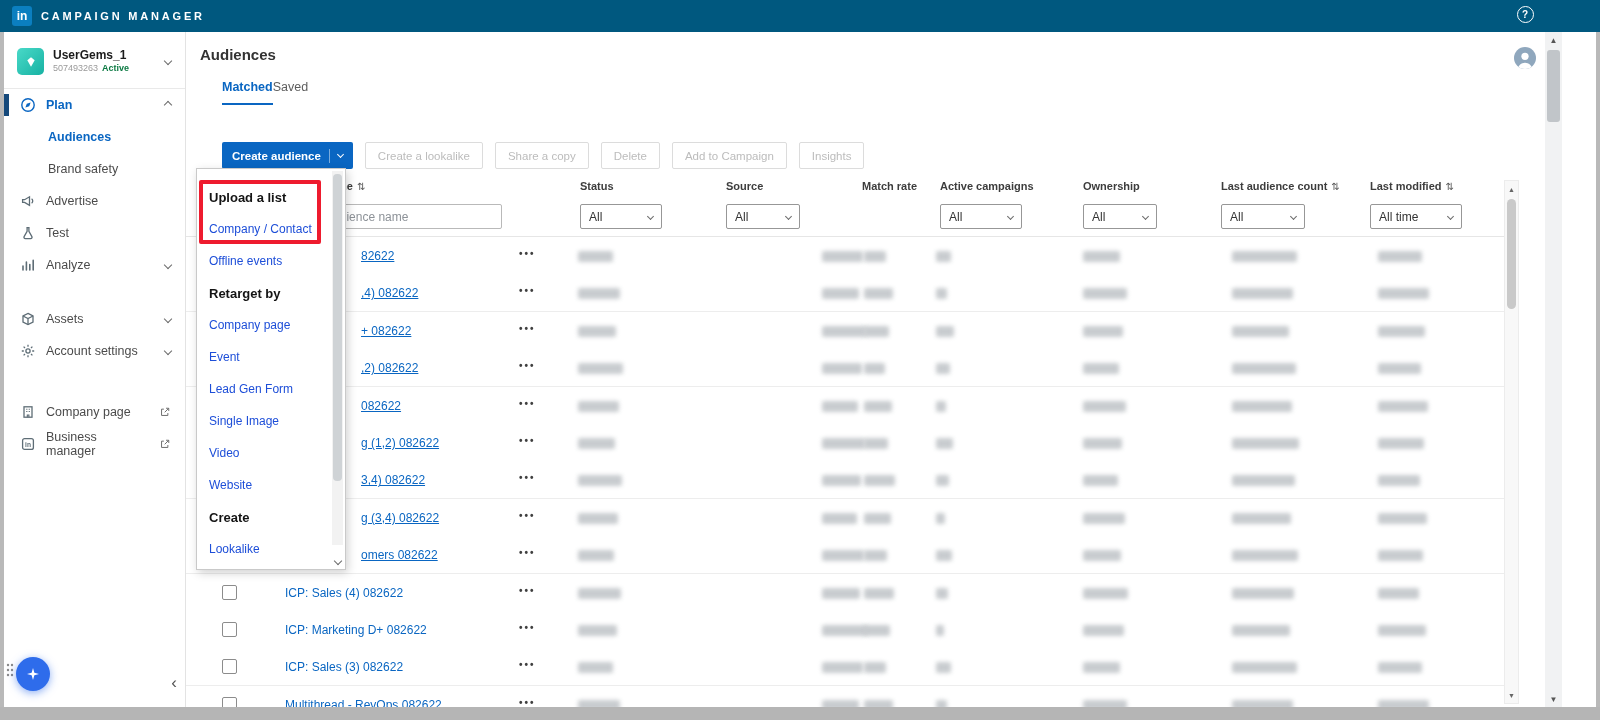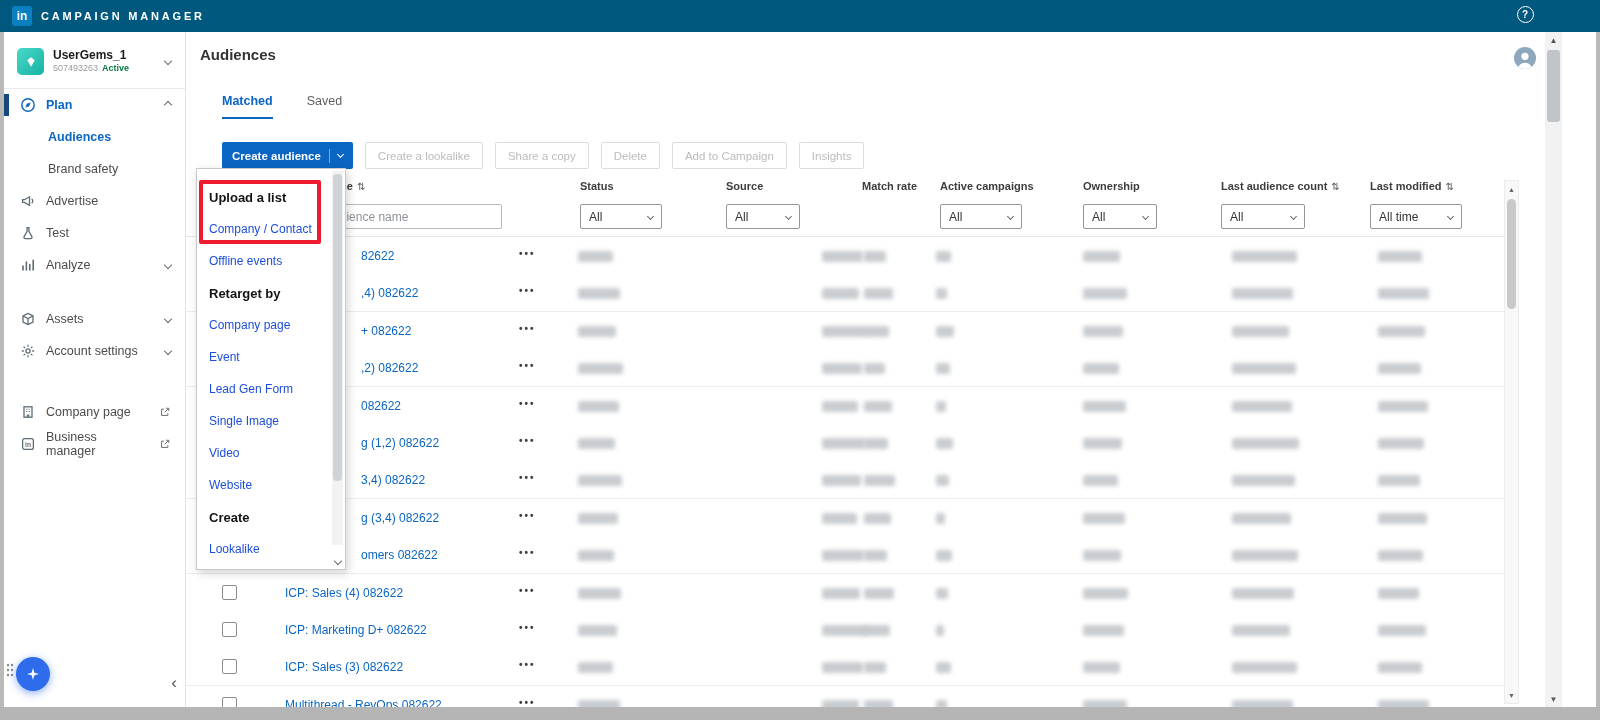--- a/index.html
+++ b/index.html
@@ -56,21 +56,21 @@
   .nav-gap1 { height:22px; } .nav-gap2 { height:29px; }
   .drag-dots { position:absolute; left:1px; bottom:25px; cursor:grab; }
   .fab { position:absolute; left:12px; bottom:16px; width:34px; height:34px; border-radius:50%;
          background:#2e6ceb; box-shadow:0 2px 8px rgba(46,108,235,.55); display:flex; align-items:center;
          justify-content:center; cursor:pointer; }
   .collapse { position:absolute; right:8px; bottom:16px; color:#555; font-size:17px; cursor:pointer; line-height:1; }
 
   
   .main { position:absolute; left:186px; top:32px; width:1359px; height:675px; background:#fff; overflow:hidden; }
   .page-title { position:absolute; left:14px; top:14px; font-size:15px; font-weight:700; color:#333; }
-  .tabs { position:absolute; left:36px; top:62px; display:flex; gap:34px; }
+  .tabs { position:absolute; left:36px; top:48px; display:flex; }
   .tab { font-size:12.5px; color:#5e5e5e; padding-bottom:9px; cursor:pointer; }
   .tab.active { color:#0a66c2; font-weight:700; border-bottom:2px solid #0a66c2; }
 
   .toolbar { position:absolute; left:36px; top:110px; display:flex; gap:12px; }
   .btn { height:27px; border-radius:2px; font-family:inherit; font-size:11.5px; cursor:pointer; }
   .btn.primary { background:#0a66c2; color:#fff; border:none; font-weight:600; padding:0 10px;
                  display:flex; align-items:center; gap:8px; }
   .btn.primary .vsep { width:1px; height:14px; background:rgba(255,255,255,.45); display:inline-block; }
   .btn.primary .caret { width:5px; height:5px; border-right:1.5px solid #fff; border-bottom:1.5px solid #fff;
                         transform:rotate(45deg); display:inline-block; margin-top:-3px; }
@@ -85,21 +85,21 @@
   .search-input::placeholder { color:#8d9298; }
   .fsel { position:absolute; top:172px; height:25px; border:1px solid #979797; border-radius:2px; background:#fff;
           display:flex; align-items:center; justify-content:space-between; padding:0 8px; font-size:12px;
           color:#333; cursor:pointer; }
   .rows-top { position:absolute; left:0; top:204px; width:1318px; border-top:1px solid #e6e6e6; }
   .trow { position:absolute; left:0; width:1318px; height:38px; border-bottom:1px solid #ededed; background:#fff; }
   .cb { position:absolute; left:36px; top:11px; width:15px; height:15px; border:1.5px solid #8c8c8c;
         border-radius:2px; background:#fff; cursor:pointer; }
   .rname { position:absolute; left:99px; top:12px; font-size:12px; color:#0a66c2; white-space:nowrap;
            text-decoration:none; cursor:pointer; }
-  .rname.clip { left:175px; }
+  .rname.clip { left:175px;text-decoration:underline; }
   .rdots { position:absolute; left:333px; top:11px; font-size:10px; letter-spacing:2px; color:#3f3f3f;
            font-weight:700; cursor:pointer; }
   .blurv { position:absolute; top:14px; height:11px; border-radius:2px; background:#bfc3c7;
            filter:blur(2.2px); opacity:.85; }
 
   
   .menu { position:absolute; left:10px; top:136px; width:150px; height:402px; background:#fff;
           border:1px solid #c9c9c9; box-shadow:2px 3px 9px rgba(0,0,0,.18); z-index:20; }
   .menu-items { position:absolute; left:0; top:12px; right:15px; }
   .m-head { height:32px; display:flex; align-items:center; padding-left:12px; font-size:13px;

